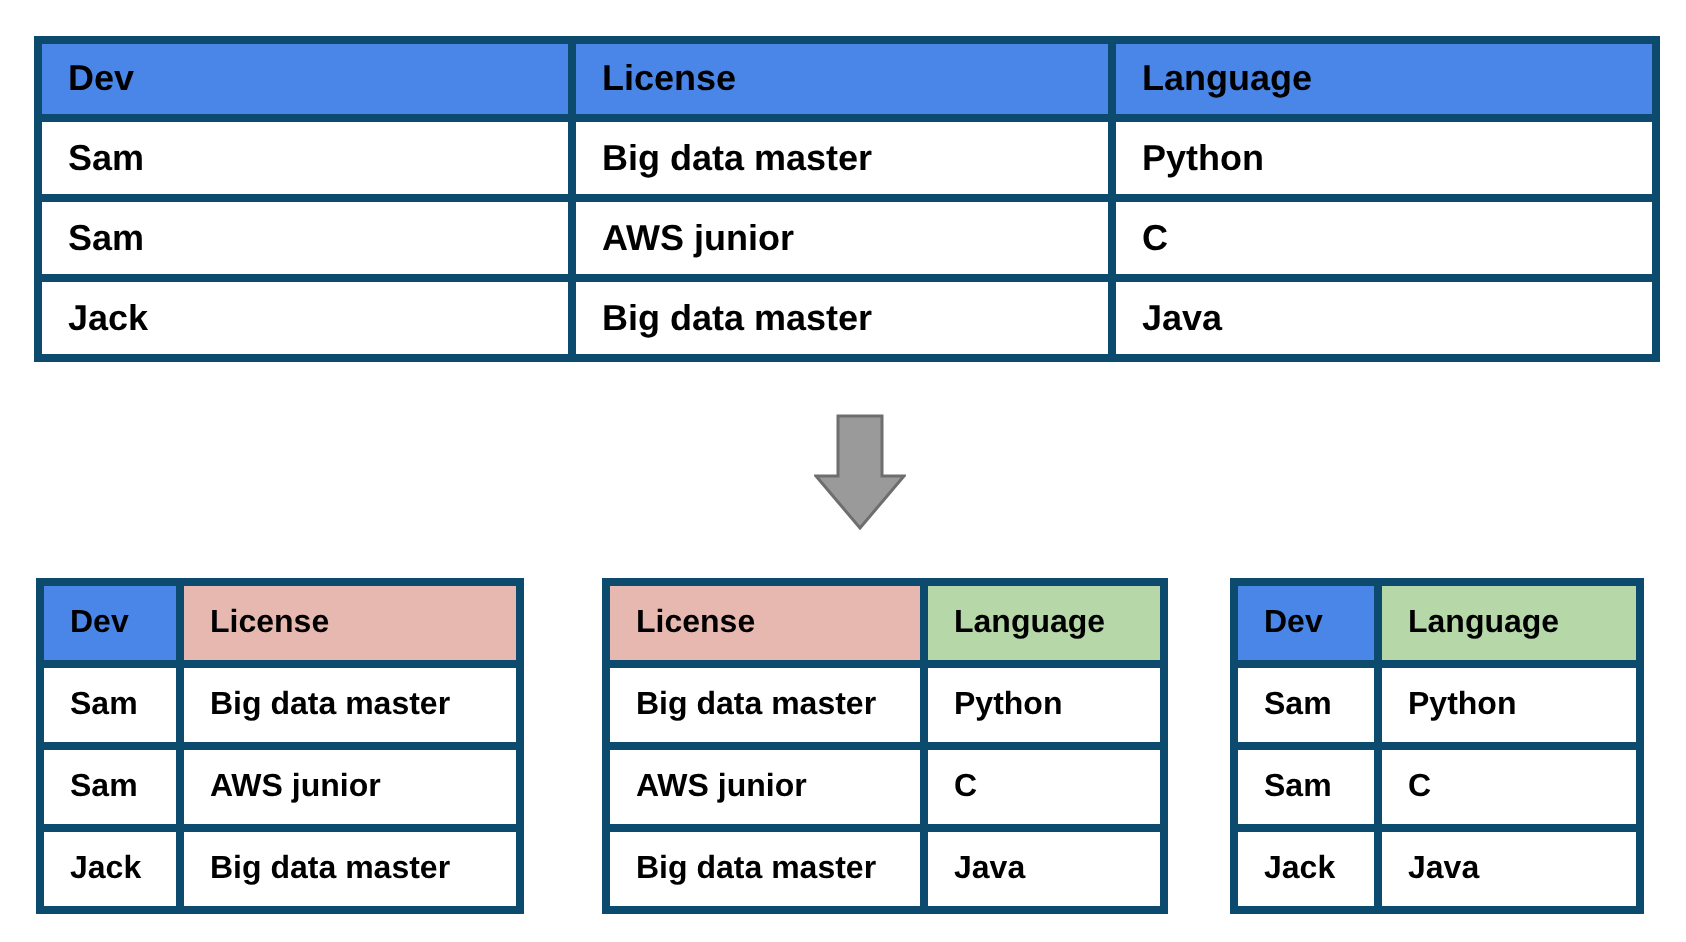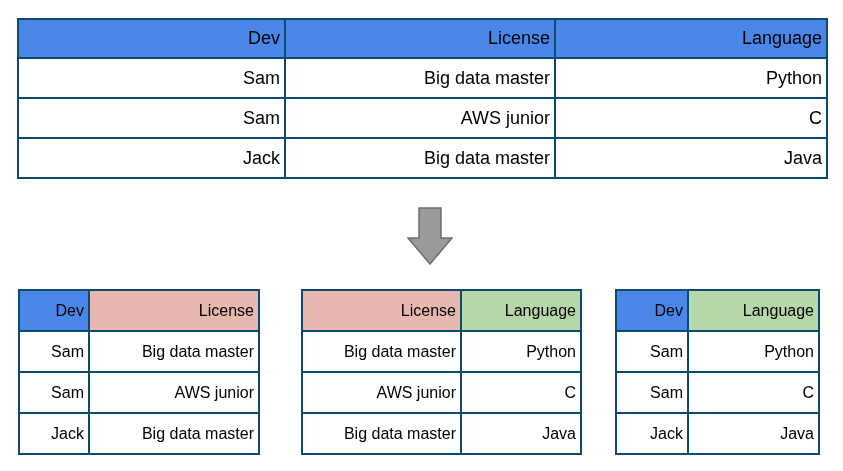--- a/index.html
+++ b/index.html
@@ -15,25 +15,25 @@
     height: 471px;
     background: #ffffff;
     overflow: hidden;
   }
   table {
     position: absolute;
     border-collapse: collapse;
     table-layout: fixed;
   }
   th, td {
-    border: 2px solid #0c4a6e;
+    border: 4px solid #0c4a6e;
     padding: 0 4px 0 13px;
-    text-align: right;
+    text-align: left;
     vertical-align: middle;
-    font-weight: 400;
+    font-weight: 700;
     white-space: nowrap;
     overflow: hidden;
     color: #000000;
   }
   
   .tbl-source {
     left: 17px;
     top: 18px;
     width: 809px;
     font-size: 18px;

